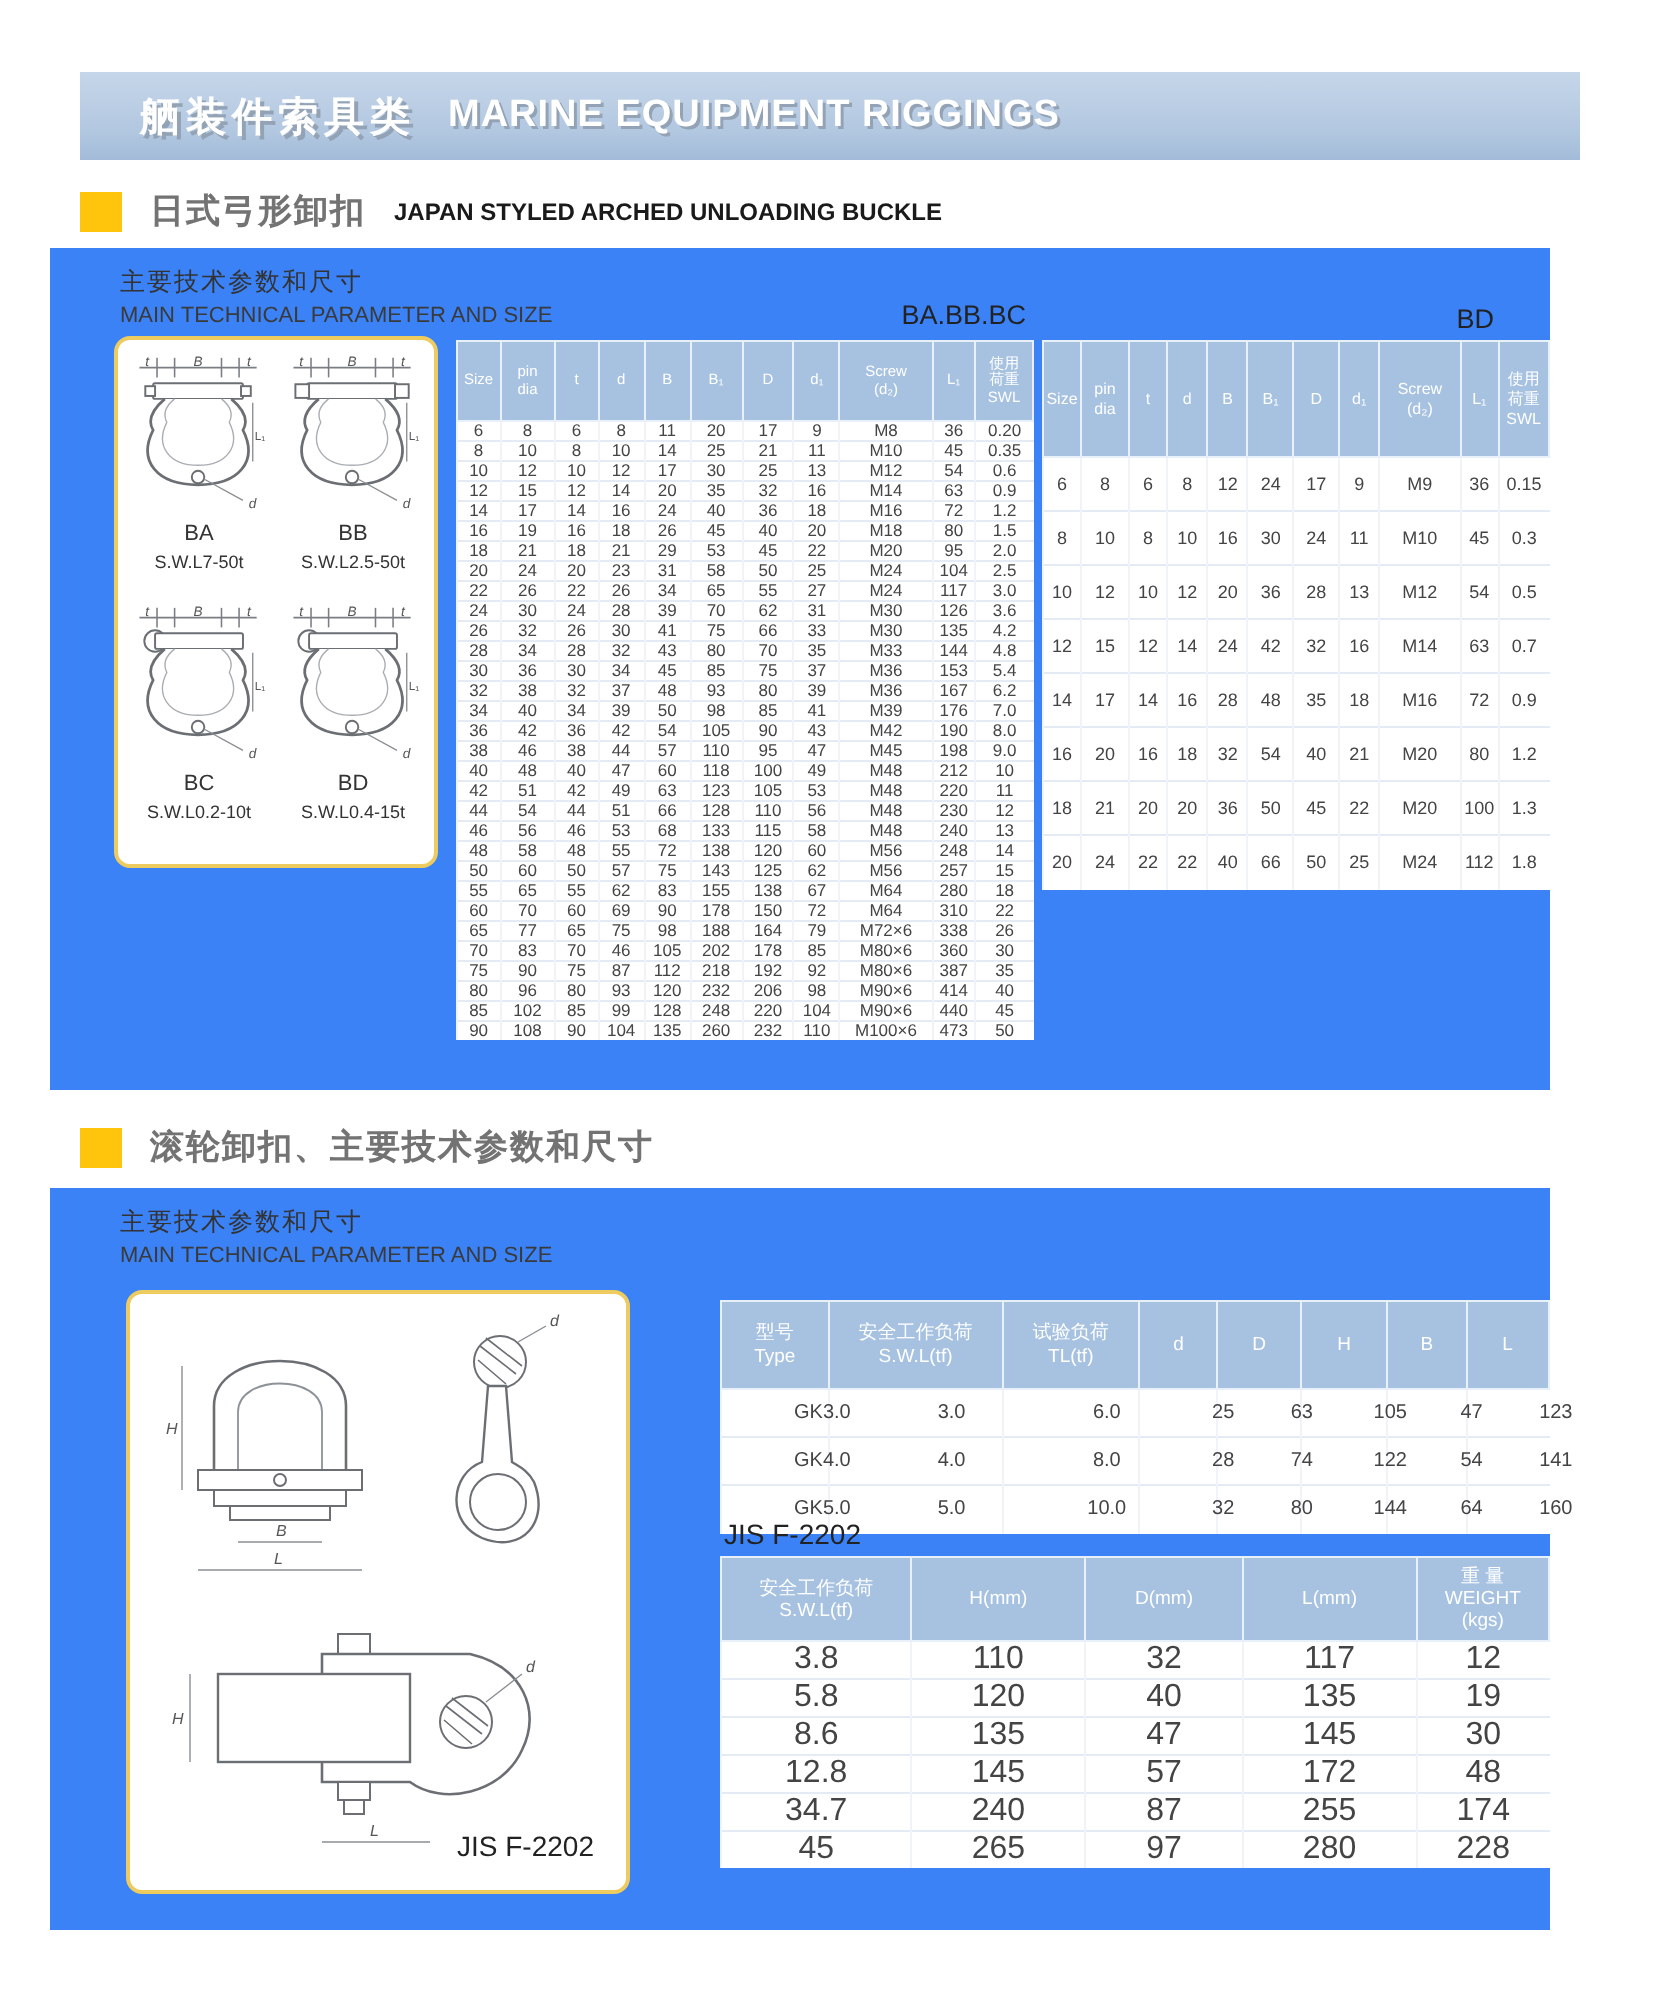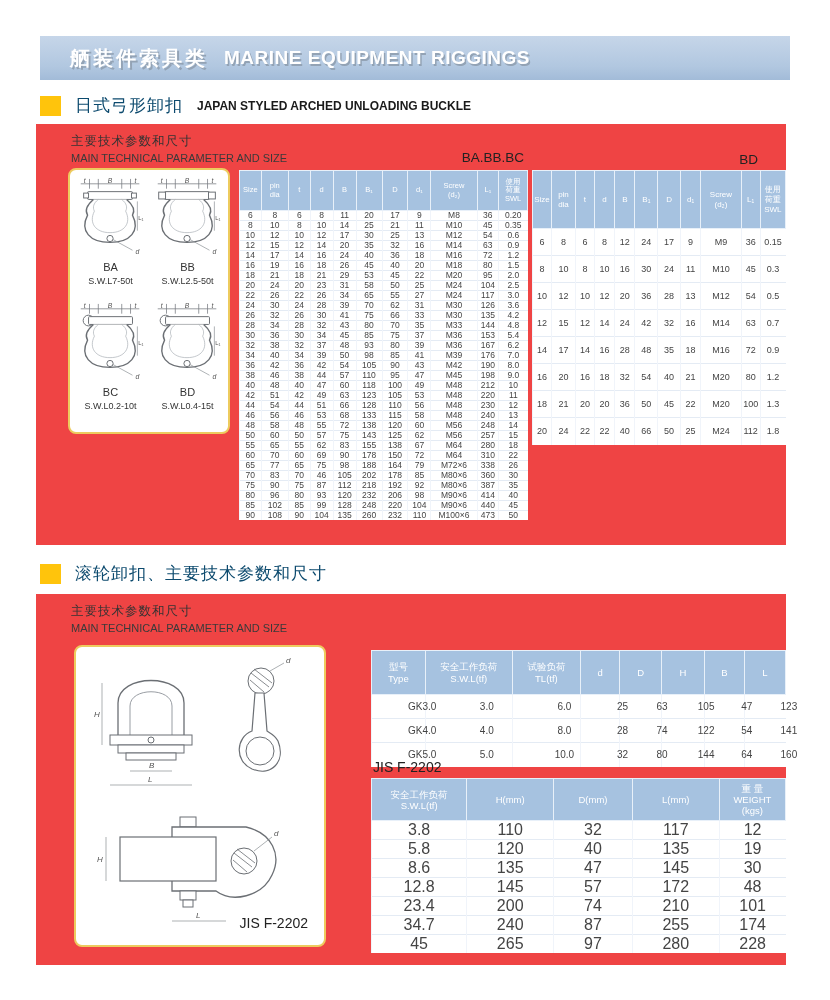--- a/index.html
+++ b/index.html
@@ -11,25 +11,25 @@
     background:linear-gradient(#c6d6e9 0%, #b1c7e0 70%, #a2bbd8 100%);
     display:flex; align-items:center; padding-left:30px; gap:16px; }
   .banner .zh { font-size:20px; font-weight:700; color:#fff; letter-spacing:3px;
     text-shadow:2px 2px 0 #93a3b5; }
   .banner .en { font-size:19px; font-weight:800; color:#fff; letter-spacing:0.5px;
     text-shadow:1.5px 1.5px 0 #93a3b5; }
 
   
   .sec-head { position:absolute; left:40px; display:flex; align-items:center; gap:14px; }
   .bullet { width:21px; height:20px; background:#ffc40c; flex:0 0 auto; }
-  .sec-head .zh { font-size:17px; font-weight:400; color:#0c4a6e; letter-spacing:1px; }
+  .sec-head .zh { font-size:17px; font-weight:700; color:#737373; letter-spacing:1px; }
   .sec-head .en { font-size:12px; font-weight:800; color:#1a1a1a; }
 
   
-  .panel { position:absolute; left:36px; width:750px; background:#ef4444; }
+  .panel { position:absolute; left:25px; width:750px; background:#3b82f6; }
   .panel1 { top:124px; height:421px; }
   .panel2 { top:594px; height:371px; }
   .param { position:absolute; left:35px; top:9px; }
   .param .zh { font-size:12.5px; color:#333; letter-spacing:1px; }
   .param .en { font-size:11px; color:#3a3a3a; margin-top:2px; }
 
   
   .diagbox { position:absolute; background:#fff; border:2px solid #edcb5e; border-radius:8px; }
   .diagbox1 { left:32px; top:44px; width:162px; height:266px; padding:6px 2px;
     display:grid; grid-template-columns:1fr 1fr; grid-template-rows:1fr 1fr; }
@@ -951,27 +951,20 @@
               <td>30</td>
             </tr>
             <tr>
               <td>12.8</td>
               <td>145</td>
               <td>57</td>
               <td>172</td>
               <td>48</td>
             </tr>
             <tr>
-              <td>23.4</td>
-              <td>200</td>
-              <td>74</td>
-              <td>210</td>
-              <td>101</td>
-            </tr>
-            <tr>
               <td>34.7</td>
               <td>240</td>
               <td>87</td>
               <td>255</td>
               <td>174</td>
             </tr>
             <tr>
               <td>45</td>
               <td>265</td>
               <td>97</td>

